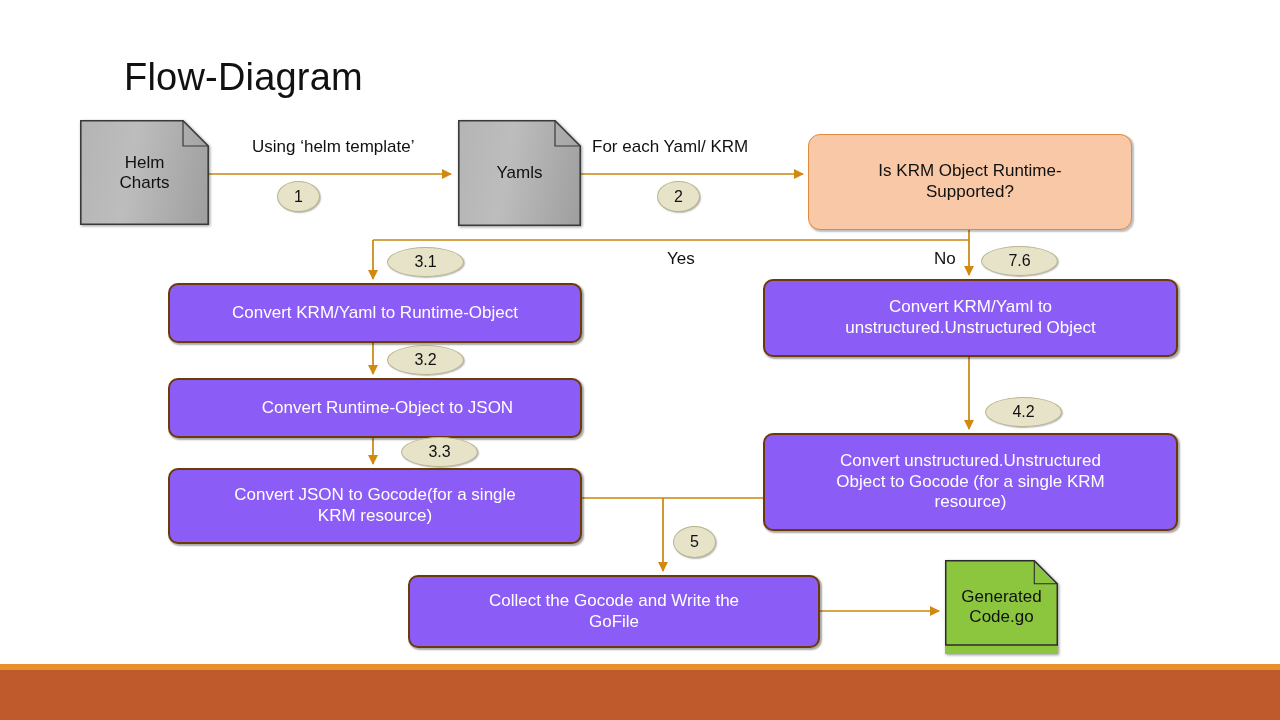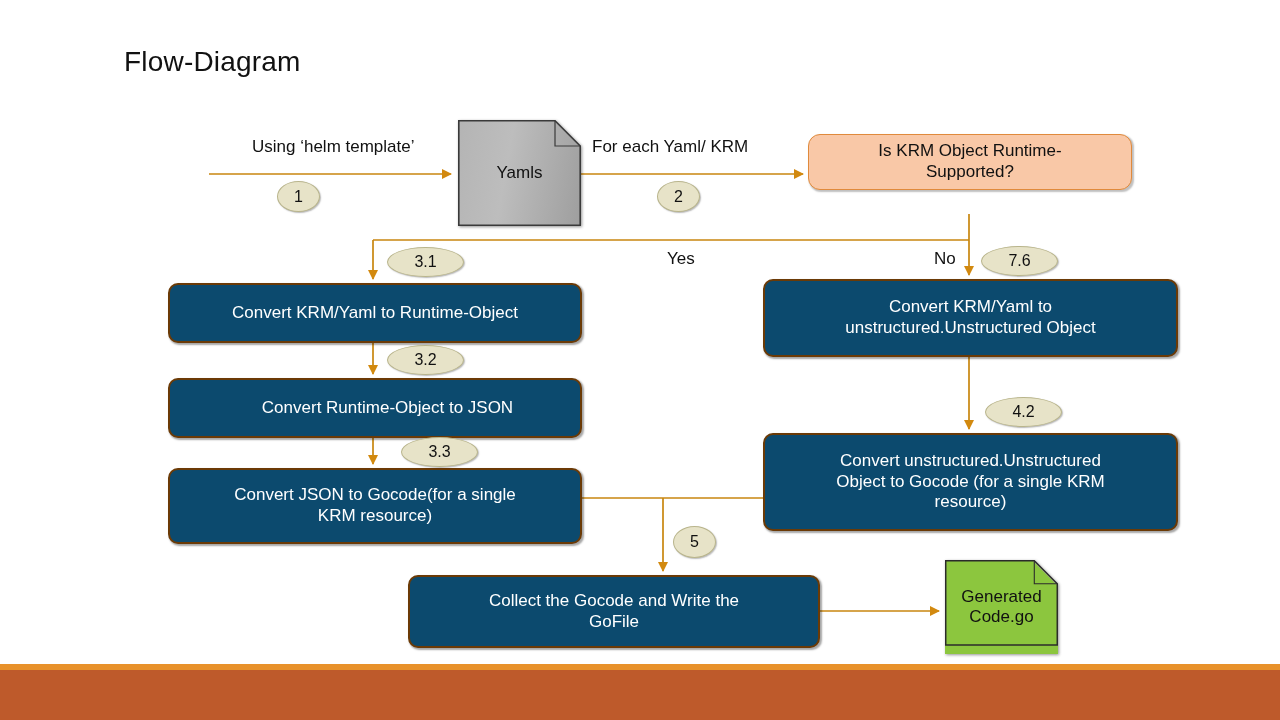--- a/index.html
+++ b/index.html
@@ -7,22 +7,22 @@
     width:1280px;height:720px;
     background:#ffffff;
     font-family:"Liberation Sans", sans-serif;
     overflow:hidden;
     position:relative;
   }
   #stage{position:absolute;left:0;top:0;width:1280px;height:720px;}
 
   
   .title{
-    position:absolute;left:124px;top:46px;
-    font-size:28px;color:#111111;letter-spacing:0.2px;
+    position:absolute;left:124px;top:56px;
+    font-size:38px;color:#111111;letter-spacing:0.2px;
     white-space:nowrap;
   }
 
   
   #wires{position:absolute;left:0;top:0;width:1280px;height:720px;pointer-events:none;}
 
   
   .node{position:absolute;box-sizing:border-box;display:flex;align-items:center;justify-content:center;text-align:center;}
   .node .txt{display:block;line-height:1.22;padding:0 12px;}
 
@@ -36,21 +36,21 @@
     clip-path:polygon(0 0, calc(100% - 26px) 0, 100% 26px, 100% 100%, 0 100%);
   }
   .doc-gray .face{ background:linear-gradient(100deg,#b4b4b4 0%,#bdbdbd 40%,#9e9e9e 100%); }
   .doc-green .face{ background:#8cc63e; }
   .doc .outline{position:absolute;inset:0;}
   .doc .label{position:relative;z-index:3;color:#111;font-size:17px;}
 
   
   .proc{
     border-radius:10px;
-    background:#0c4a6e;
+    background:#8b5cf6;
     border:2.2px solid #6b3a06;
     color:#ffffff;
     font-size:17px;
     box-shadow:1.6px 1.6px 1.8px rgba(0,0,0,0.35);
   }
   
   .decision{
     border-radius:12px;
     background:#f9c8a7;
     border:1.6px solid #e08a3c;
@@ -113,31 +113,42 @@
       <path d="M969,357 L969,429" marker-end="url(#arrow)"></path>
 
       <path d="M582,498 L763,498"></path>
 
       <path d="M663,498 L663,571" marker-end="url(#arrow)"></path>
 
       <path d="M820,611 L939,611" marker-end="url(#arrow)"></path>
     </g>
   </svg>
 
+  <div class="node doc doc-gray" style="left:80px;top:120px;width:129px;height:105px;">
+    <div class="face"></div>
+    <svg class="outline" viewBox="0 0 129 105" preserveAspectRatio="none">
+      <path d="M0.8,0.8 L103,0.8 L128.2,26 L128.2,104.2 L0.8,104.2 Z" fill="none" stroke="#3a3a3a" stroke-width="1.6"></path>
+      <path d="M103,0.8 L103,26 L128.2,26" fill="none" stroke="#3a3a3a" stroke-width="1.2"></path>
+    </svg>
+    <div class="label">
+      <span style="display:block;">Helm</span>
+        <span style="display:block;">Charts</span>
+    </div>
+  </div>
 
   <div class="node doc doc-gray" style="left:458px;top:120px;width:123px;height:106px;">
     <div class="face"></div>
     <svg class="outline" viewBox="0 0 123 106" preserveAspectRatio="none">
       <path d="M0.8,0.8 L97,0.8 L122.2,26 L122.2,105.2 L0.8,105.2 Z" fill="none" stroke="#3a3a3a" stroke-width="1.6"></path>
       <path d="M97,0.8 L97,26 L122.2,26" fill="none" stroke="#3a3a3a" stroke-width="1.2"></path>
     </svg>
     <div class="label">Yamls</div>
   </div>
 
-  <div class="node decision" style="left:808px;top:134px;width:324px;height:56px;">
+  <div class="node decision" style="left:808px;top:134px;width:324px;height:96px;">
     <span class="txt">Is KRM Object Runtime-<br>Supported?</span>
   </div>
 
   <div class="node proc" style="left:168px;top:283px;width:414px;height:60px;">
     <span class="txt">Convert KRM/Yaml to Runtime-Object</span>
   </div>
 
   <div class="node proc" style="left:168px;top:378px;width:414px;height:60px;padding-left:25px;">
     <span class="txt">Convert Runtime-Object to JSON</span>
   </div>

